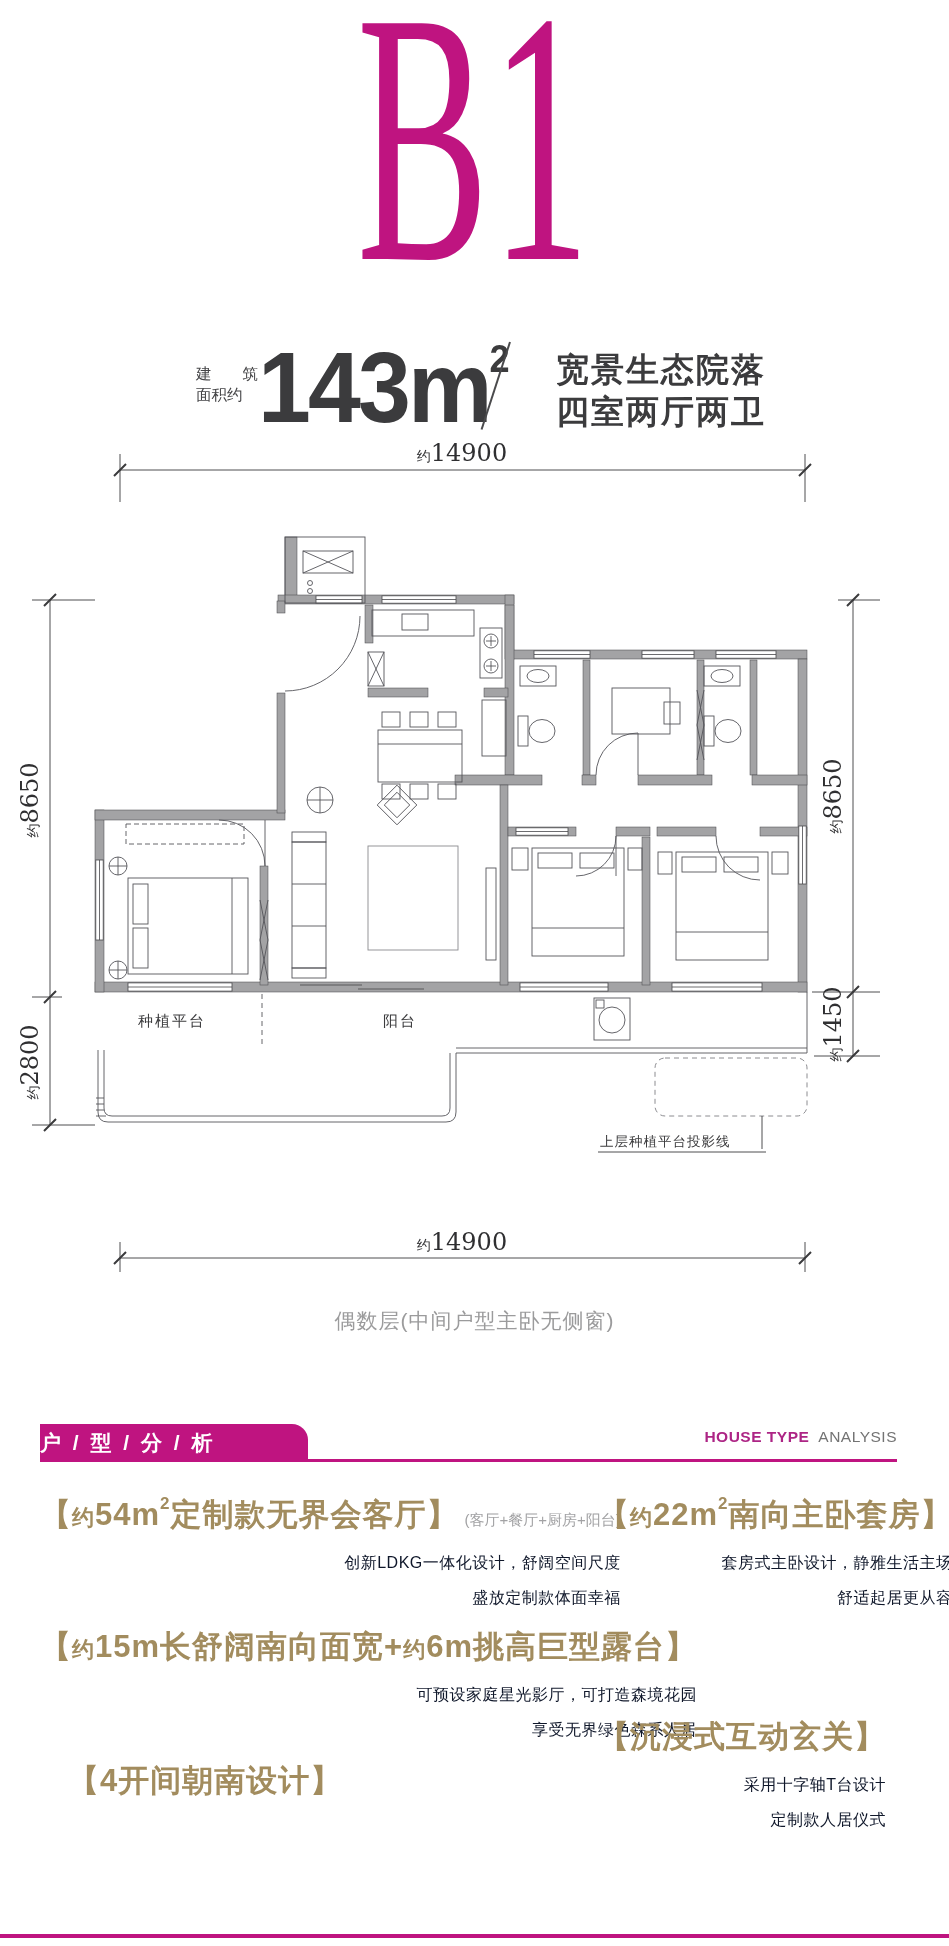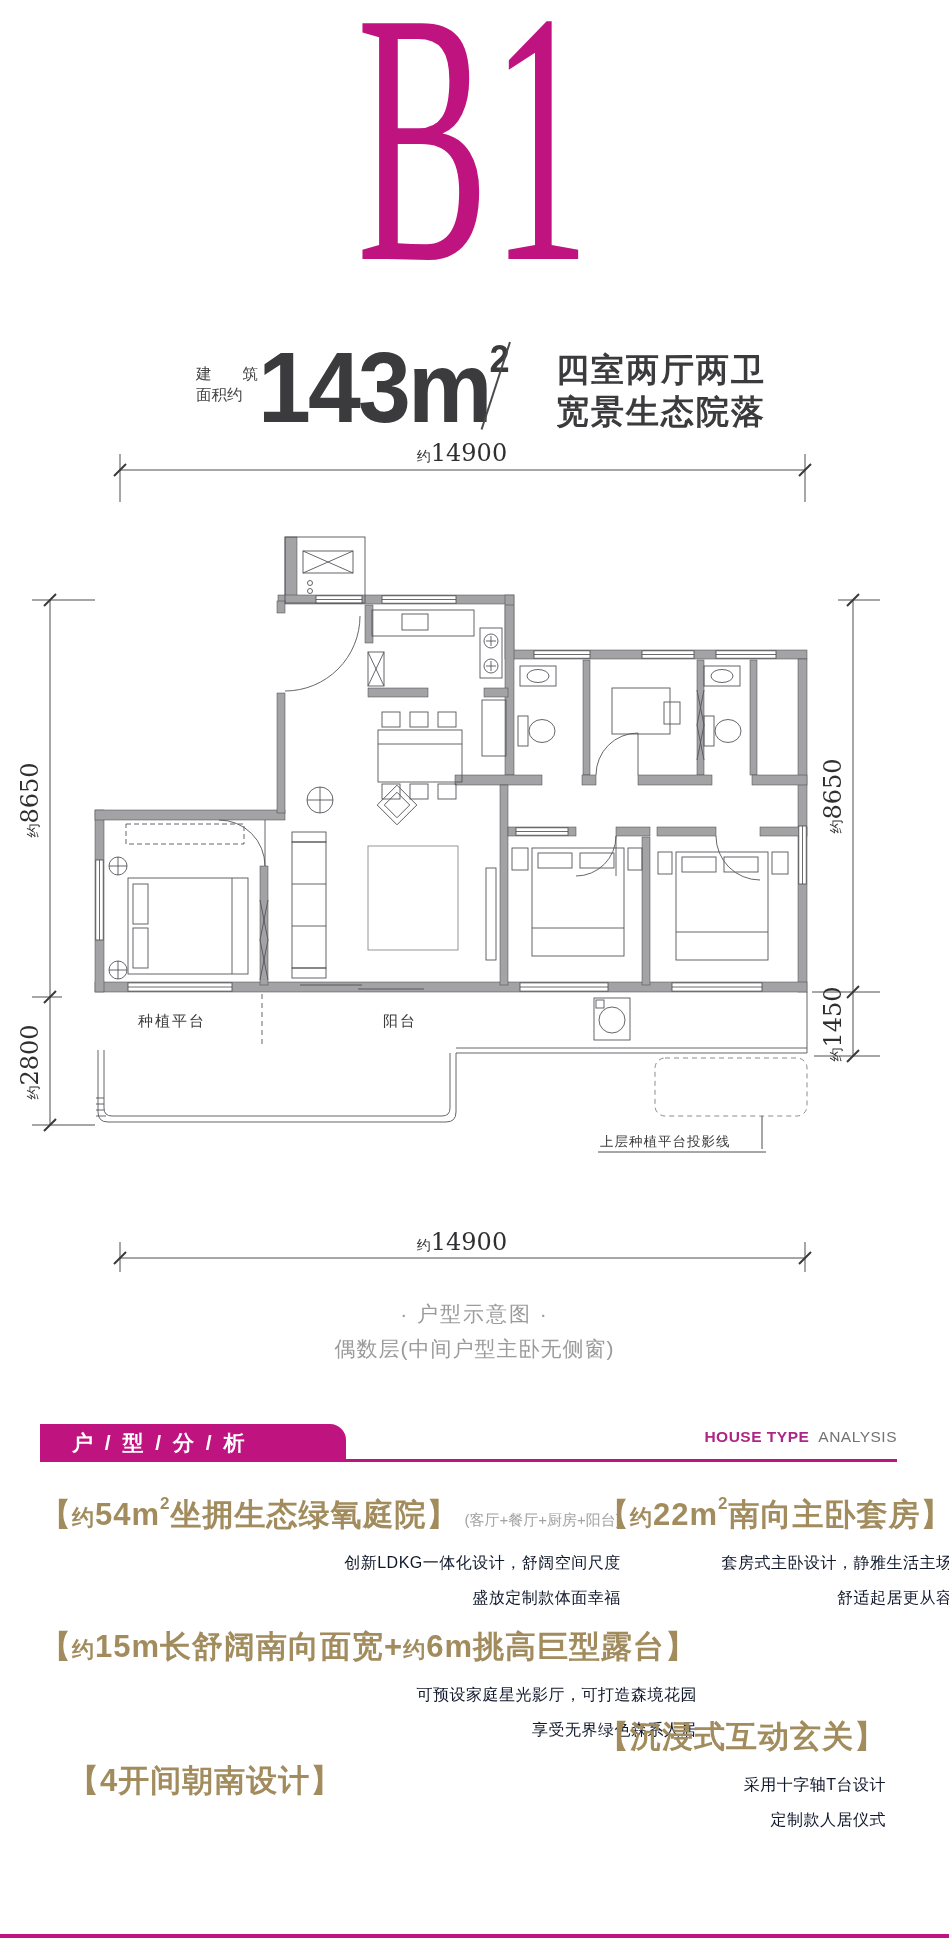--- a/index.html
+++ b/index.html
@@ -21,22 +21,22 @@
   #spec-slash{left:509px;top:342px;height:92px;width:0;border-left:2.5px solid #4a4a4c;
               transform:rotate(18deg);transform-origin:top;}
   #spec-desc{left:556px;top:349px;font-size:33px;font-weight:700;line-height:42px;letter-spacing:2px;}
 
   
   #caption{top:1300px;left:0;width:949px;text-align:center;color:#9b9b9c;}
   #caption .c1{font-size:21px;letter-spacing:2px;}
   #caption .c2{font-size:21px;letter-spacing:1px;margin-top:7px;}
 
   
-  #ana-tab{left:40px;top:1424px;width:306px;height:36px;border-radius:0 16px 0 0;
-           color:#fff;font-size:21px;line-height:37px;letter-spacing:3px;padding-left:32px;
+  #ana-tab{left:40px;top:1424px;width:268px;height:36px;border-radius:0 16px 0 0;
+           color:#fff;font-size:21px;line-height:37px;letter-spacing:3px;padding-left:0;
            box-sizing:border-box;font-weight:700;}
   #ana-rule{left:40px;top:1459px;width:857px;height:2.5px;}
   #ana-en{top:1428px;right:52px;font-size:15.5px;letter-spacing:.5px;white-space:nowrap;}
   #ana-en .b{font-weight:700;color:#ad2585;}
   #ana-en .l{color:#737373;margin-left:9px;}
 
   
   .feat{white-space:nowrap;}
   .feat-head{font-size:31px;font-weight:700;letter-spacing:1px;color:#a28c5e;}
   .feat-head .hs{font-size:22px;}
@@ -64,22 +64,22 @@
       <span>建</span>
         <span>筑</span>
     </div>
     <div>面积约</div>
   </div>
   <div id="area-value" class="abs">
     <span>143m</span><span class="sup">2</span>
   </div>
   <div id="spec-slash" class="abs"></div>
   <div id="spec-desc" class="abs">
+    <div>宽景生态院落</div>
     <div>四室两厅两卫</div>
-    <div>宽景生态院落</div>
   </div>
 
   <svg class="abs" style="left:0;top:430px;" width="949" height="860" viewBox="0 430 949 860">
 
     <g fill="#a3a3a5" stroke="#46464a" stroke-width="0.5">
       <rect x="285" y="537" width="12" height="66"></rect>
       <rect x="278" y="595" width="236" height="9"></rect>
       <rect x="505" y="595" width="9" height="64"></rect>
       <rect x="510" y="650" width="297" height="9"></rect>
       <rect x="798" y="659" width="9" height="333"></rect>
@@ -265,32 +265,31 @@
     </g>
 
     <g>
       <text class="plant" x="172" y="1026" text-anchor="middle">种植平台</text>
       <text class="plant" x="400" y="1026" text-anchor="middle">阳台</text>
       <text class="projt" x="600" y="1146">上层种植平台投影线</text>
     </g>
   </svg>
 
   <div id="caption" class="abs">
-    <div class="c1">· 户型示意图 ·</div>
     <div class="c2">偶数层(中间户型主卧无侧窗)</div>
   </div>
 
   <div id="ana-tab" class="abs accent-bg" style="background: rgb(191, 20, 128);">户 / 型 / 分 / 析</div>
   <div id="ana-rule" class="abs accent-bg" style="background: rgb(191, 20, 128);"></div>
   <div id="ana-en" class="abs">
     <span class="b">HOUSE TYPE</span><span class="l">ANALYSIS</span>
   </div>
 
   <div id="feat-l1" class="abs feat" style="left:40px;top:1494px;">
-    <div class="feat-head"><span class="h">【</span><span class="hs">约</span><span class="h">54m</span><span class="hsup">2</span><span class="h">坐拥生态绿氧庭院】</span><span class="hnote">(客厅+餐厅+厨房+阳台)</span></div>
+    <div class="feat-head"><span class="h">【</span><span class="hs">约</span><span class="h">54m</span><span class="hsup">2</span><span class="h">定制款无界会客厅】</span><span class="hnote">(客厅+餐厅+厨房+阳台)</span></div>
     <div class="feat-lines">
       <div>创新LDKG一体化设计，舒阔空间尺度</div>
       <div>盛放定制款体面幸福</div>
     </div>
   </div>
   <div id="feat-l2" class="abs feat" style="left:40px;top:1626px;">
     <div class="feat-head"><span class="h">【</span><span class="hs">约</span><span class="h">15m长舒阔南向面宽+</span><span class="hs">约</span><span class="h">6m挑高巨型露台】</span></div>
     <div class="feat-lines">
       <div>可预设家庭星光影厅，可打造森境花园</div>
       <div>享受无界绿色森系人居</div>

